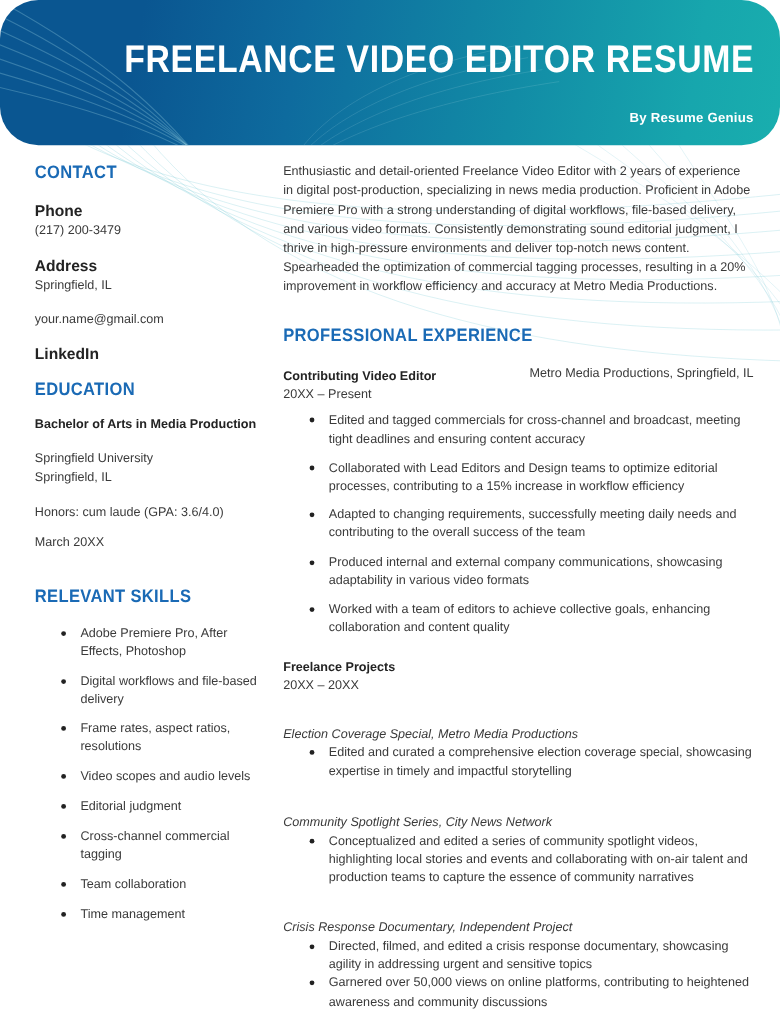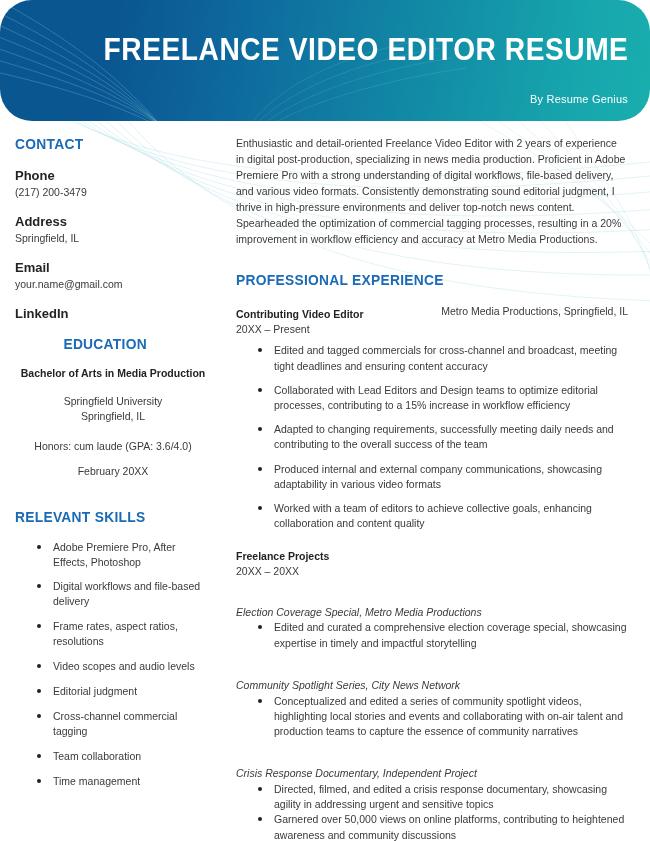--- a/index.html
+++ b/index.html
@@ -48,40 +48,40 @@
     transform: scaleX(0.88);
     transform-origin: right center;
     white-space: nowrap;
     line-height: 1;
   }
   #byline {
     position: absolute;
     right: 22px;
     top: 94px;
     font-size: 11px;
-    font-weight: normal;
+    font-weight: bold;
     color: #ffffff;
     letter-spacing: 0.2px;
     white-space: nowrap;
     line-height: 1;
   }
 
   
   #body-swirl {
     position: absolute;
     left: 0; top: 121px;
     width: 650px; height: 300px;
     pointer-events: none;
     z-index: 0;
   }
 
   
   #sidebar {
     position: absolute;
-    left: 15px;
+    left: 29px;
     top: 136px;
     width: 196px;
     z-index: 2;
   }
   #main {
     position: absolute;
     left: 236px;
     top: 136px;
     width: 392px;
     z-index: 2;
@@ -294,36 +294,35 @@
         <div class="contact-label">Phone</div>
         <div class="contact-value">(217) 200-3479</div>
       </div>
 
       <div class="contact-block">
         <div class="contact-label">Address</div>
         <div class="contact-value">Springfield, IL</div>
       </div>
 
       <div class="contact-block">
-        <div class="contact-label">Email</div>
         <div class="contact-value">your.name@gmail.com</div>
       </div>
 
       <div class="contact-block">
         <div class="contact-label">LinkedIn</div>
       </div>
     </div>
 
-    <div style="text-align:center;">
+    <div style="">
       <div class="section-heading">EDUCATION</div>
       <div class="edu-degree">Bachelor of Arts in Media Production</div>
       <div class="edu-school">Springfield University</div>
       <div class="edu-school">Springfield, IL</div>
       <div class="edu-extra">Honors: cum laude (GPA: 3.6/4.0)</div>
-      <div class="edu-date">February 20XX</div>
+      <div class="edu-date">March 20XX</div>
     </div>
 
     <div style="margin-top:30px;">
       <div class="section-heading">RELEVANT SKILLS</div>
       <ul class="skills-list">
         <li>Adobe Premiere Pro, After Effects, Photoshop</li>
         <li>Digital workflows and file-based delivery</li>
         <li>Frame rates, aspect ratios, resolutions</li>
         <li>Video scopes and audio levels</li>
         <li>Editorial judgment</li>

